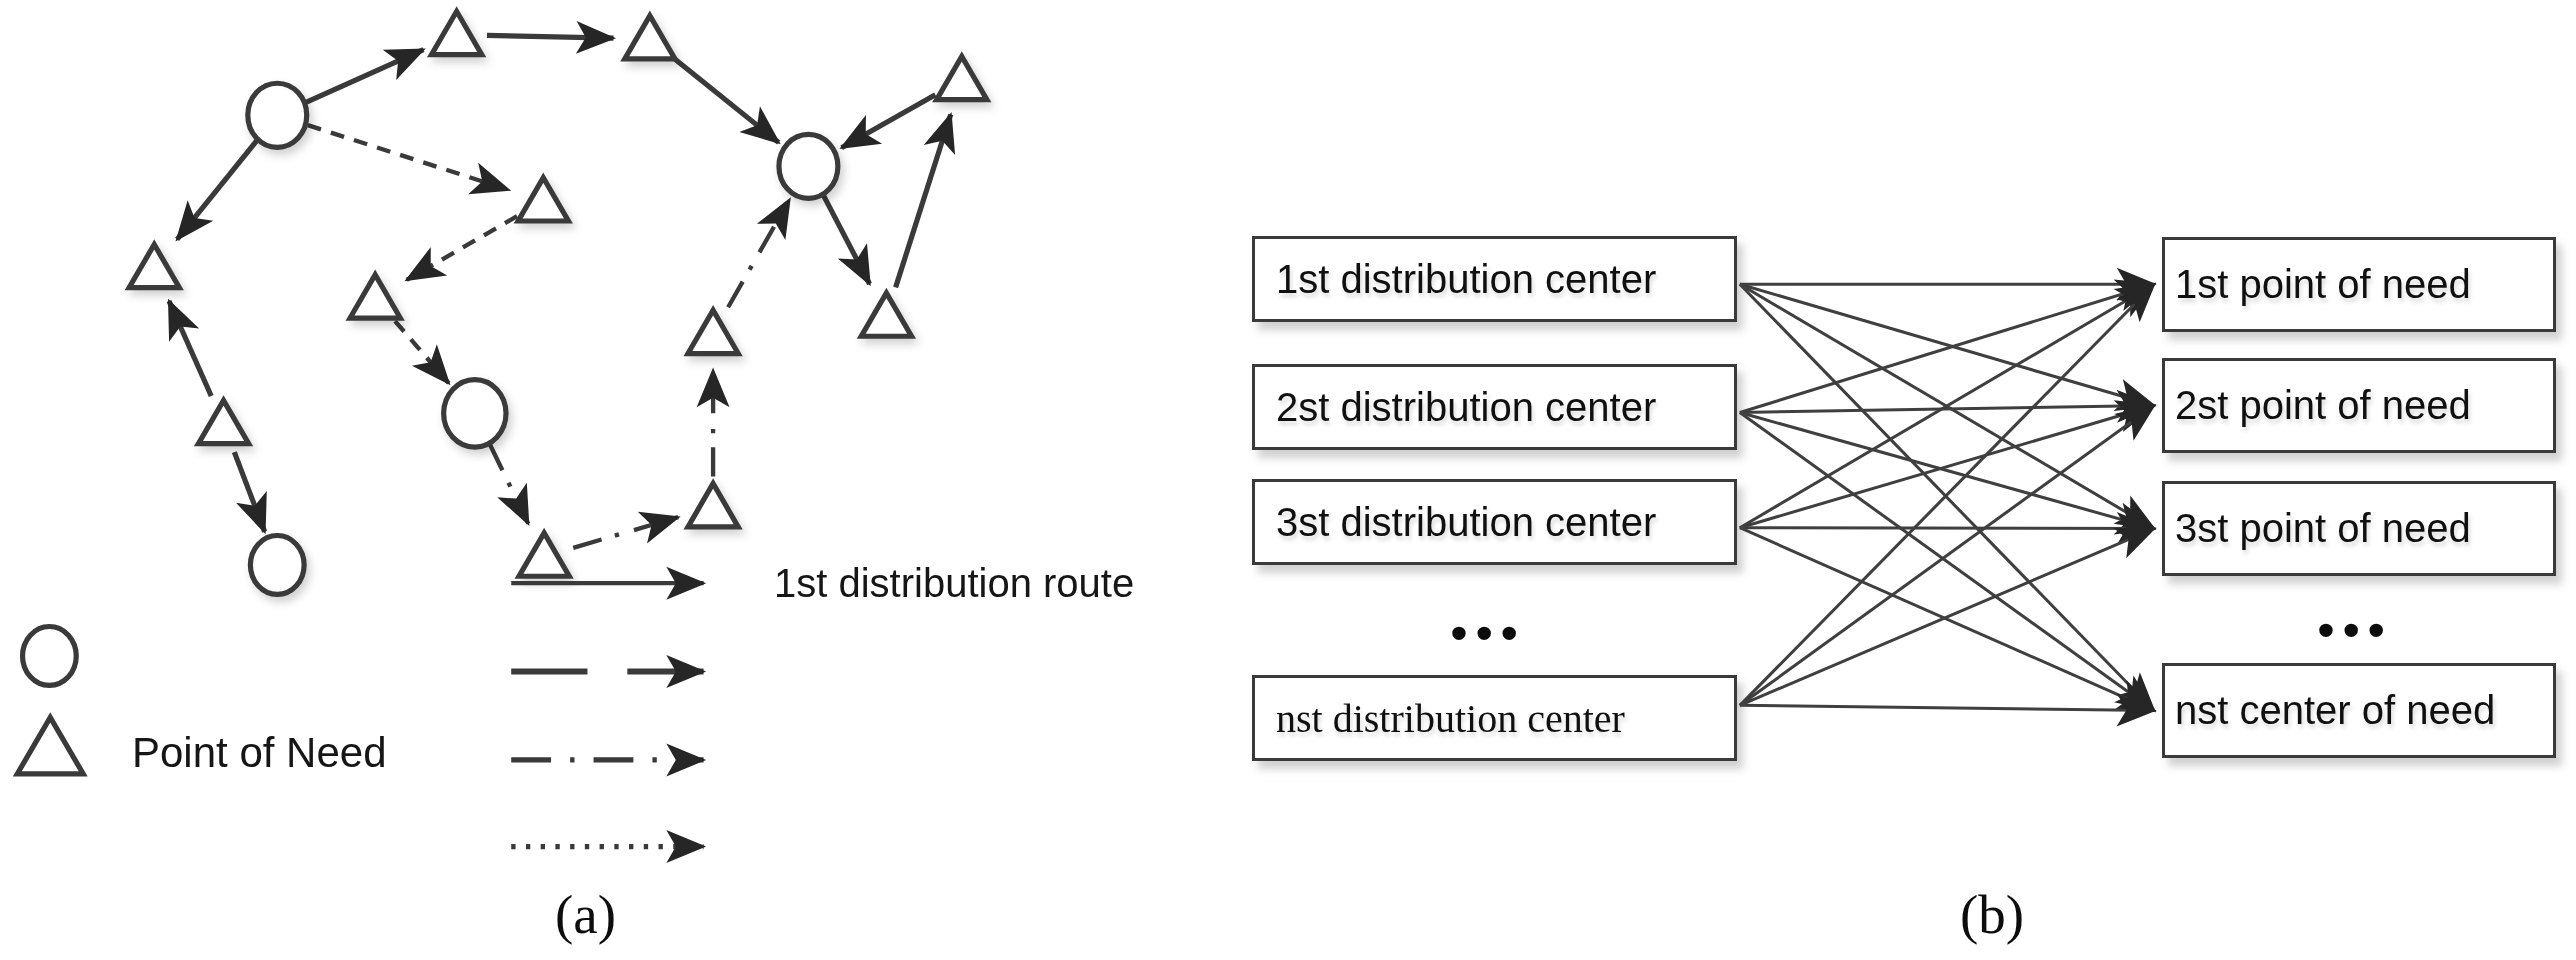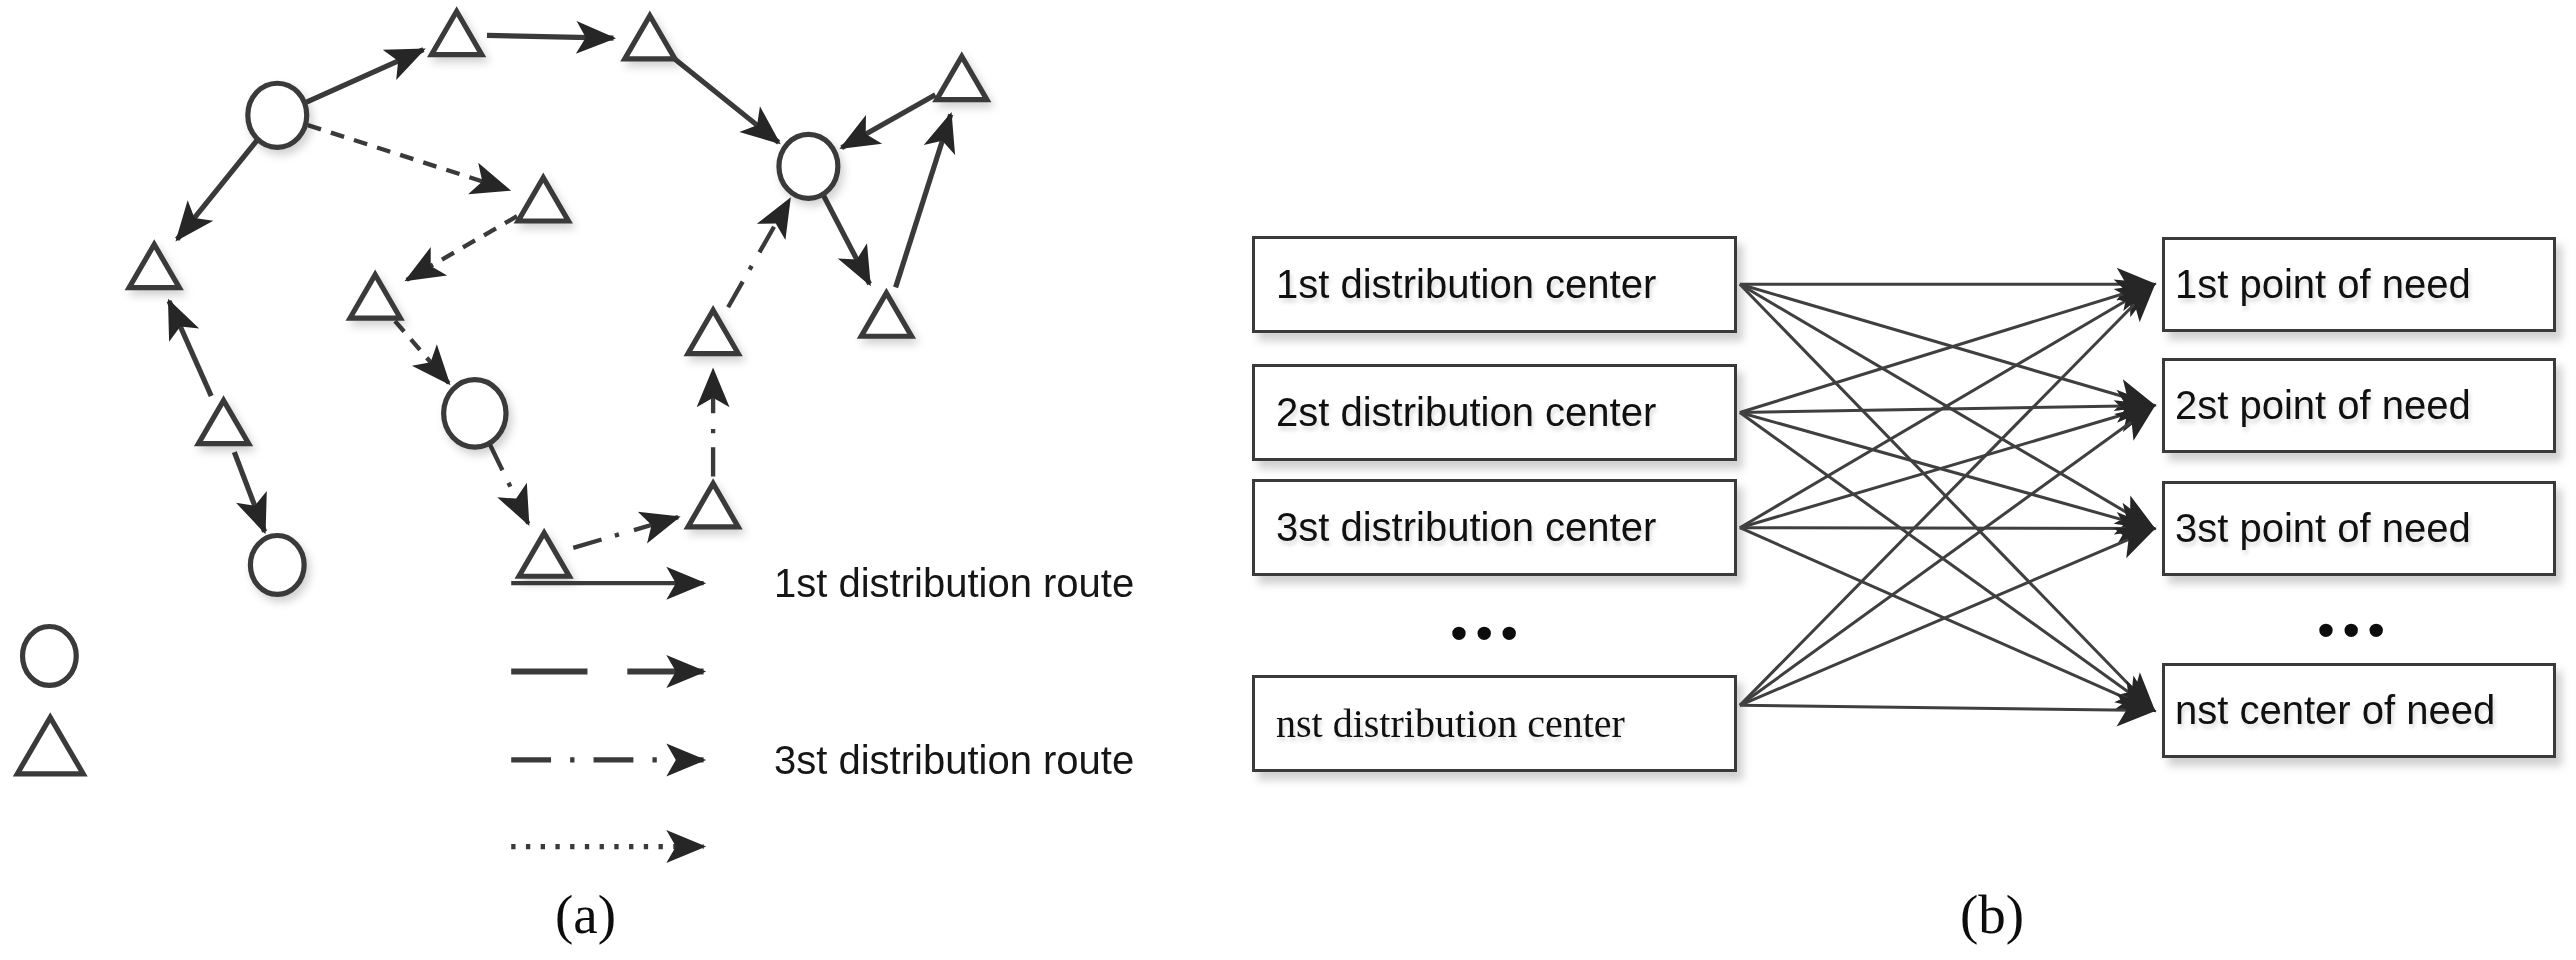--- a/index.html
+++ b/index.html
@@ -7,21 +7,21 @@
          font-family:"Liberation Sans",sans-serif;color:#111;}
   svg{position:absolute;left:0;top:0;}
   .txt{position:absolute;white-space:nowrap;color:#161616;}
   .legend-node-label{font-size:42px;line-height:49px;}
   .legend-route-label{font-size:40px;line-height:49px;}
   .caption{font-family:"Liberation Serif",serif;font-size:55px;line-height:61px;color:#0d0d0d;}
   .box{position:absolute;box-sizing:border-box;background:#fff;border:3.5px solid #3a3a3a;
        display:flex;align-items:center;font-size:40px;color:#101010;
        box-shadow:6px 7.8px 7.8px rgba(90,90,90,0.28);
        text-shadow:1.7px 3.5px 4.3px rgba(0,0,0,0.15);}
-  .box.left{left:1252px;width:485px;height:97px;padding-left:21px;}
+  .box.left{left:1252px;width:485px;height:86px;padding-left:21px;}
   .box.right{left:2162px;width:394px;height:95px;padding-left:10px;}
   .dots{position:absolute;width:139px;text-align:center;font-size:47px;font-weight:bold;
         letter-spacing:8.7px;color:#0c0c0c;}
 </style>
 </head>
 <body>
 
 <div class="stage">
 
   <svg id="fig-svg" width="2576" height="961" viewBox="0 0 2973 1109">
@@ -86,23 +86,23 @@
         <line x1="2008" y1="609" x2="2486" y2="468" marker-end="url(#arw)"></line>
         <line x1="2008" y1="609" x2="2486" y2="610" marker-end="url(#arw)"></line>
         <line x1="2008" y1="609" x2="2486" y2="820" marker-end="url(#arw)"></line>
         <line x1="2008" y1="814" x2="2486" y2="328" marker-end="url(#arw)"></line>
         <line x1="2008" y1="814" x2="2486" y2="468" marker-end="url(#arw)"></line>
         <line x1="2008" y1="814" x2="2486" y2="610" marker-end="url(#arw)"></line>
         <line x1="2008" y1="814" x2="2486" y2="820" marker-end="url(#arw)"></line>
       </g>
     </svg>
 
+  <div class="txt legend-node-label" style="left:132px;top:728px;">Point of Need</div>
 
   <div class="txt legend-route-label" style="left:774px;top:559px;">1st distribution route</div>
-  <div class="txt legend-route-label" style="left:774px;top:736px;">3st distribution route</div>
 
   <div class="txt caption" style="left:555px;top:884px;">(a)</div>
   <div class="txt caption" style="left:1960px;top:884px;">(b)</div>
 
   <div id="panel-b-boxes">
       <div class="box left" style="top: 236px;">1st distribution center</div>
       <div class="box left" style="top: 364px;">2st distribution center</div>
       <div class="box left" style="top: 479px;">3st distribution center</div>
       <div class="box left" style="top: 675px; font-family: Liberation Serif, serif;">nst distribution center</div>
       <div class="box right" style="top: 237px;">1st point of need</div>

